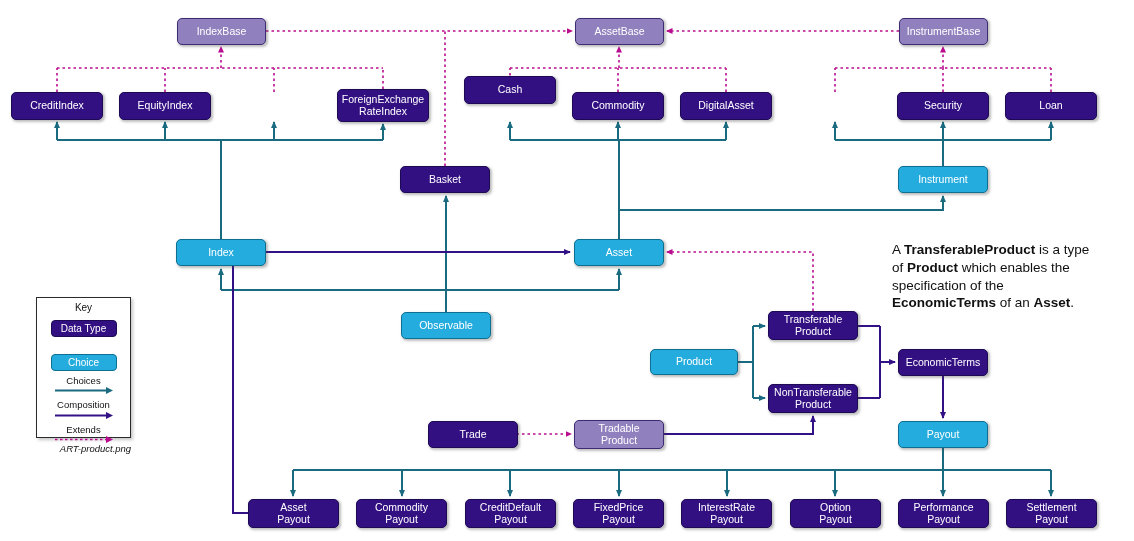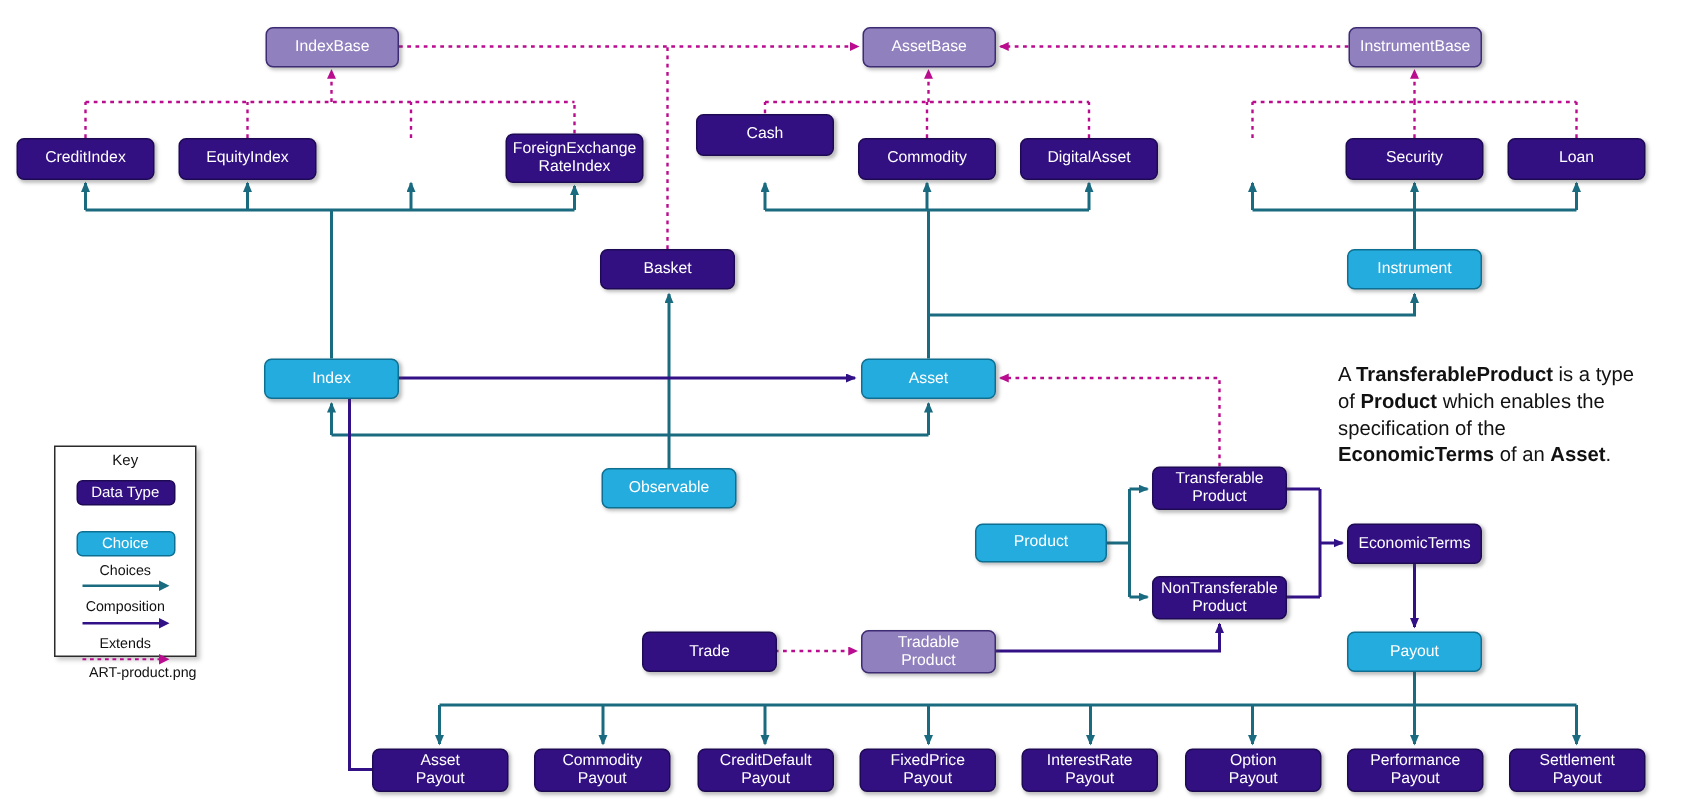--- a/index.html
+++ b/index.html
@@ -21,22 +21,22 @@
   .key{position:absolute;left:36px;top:297px;width:95px;height:141px;box-sizing:border-box;
        background:#fff;border:1.5px solid #2b2b2b;z-index:2;box-shadow:2px 2px 3px rgba(70,70,70,.3);}
   .key-title{text-align:center;font-size:10px;color:#111;margin-top:4px;}
   .chip{width:66px;height:17px;margin:0 auto;border-radius:4px;box-sizing:border-box;
         display:flex;align-items:center;justify-content:center;color:#fff;font-size:10px;}
   .chip.c1{background:#331082;border:1.4px solid #1E0A54;margin-top:7px;}
   .chip.c2{background:#25ACDE;border:1.4px solid #0D7092;margin-top:17px;}
   .key-row{text-align:center;margin-top:5px;}
   .key-label{font-size:9.5px;color:#111;line-height:1.1;}
   .key-row svg{display:block;margin:0 auto;}
-  .key-caption{position:absolute;left:36px;top:443px;width:95px;text-align:right;
-       font-size:9.5px;color:#111;z-index:2;}
+  .key-caption{position:absolute;left:48px;top:443px;width:95px;text-align:center;
+       font-size:9.5px;font-style:italic;color:#111;z-index:2;}
 </style>
 </head>
 <body>
 
 <div id="stage">
 
   <svg class="wires" width="1134" height="541" viewBox="0 0 1134 541">
     <defs>
       <marker id="at" markerUnits="userSpaceOnUse" markerWidth="9" markerHeight="8" refX="6" refY="3" orient="auto">
         <path d="M0 0 L7 3 L0 6 Z" fill="#1A6B80"></path>

